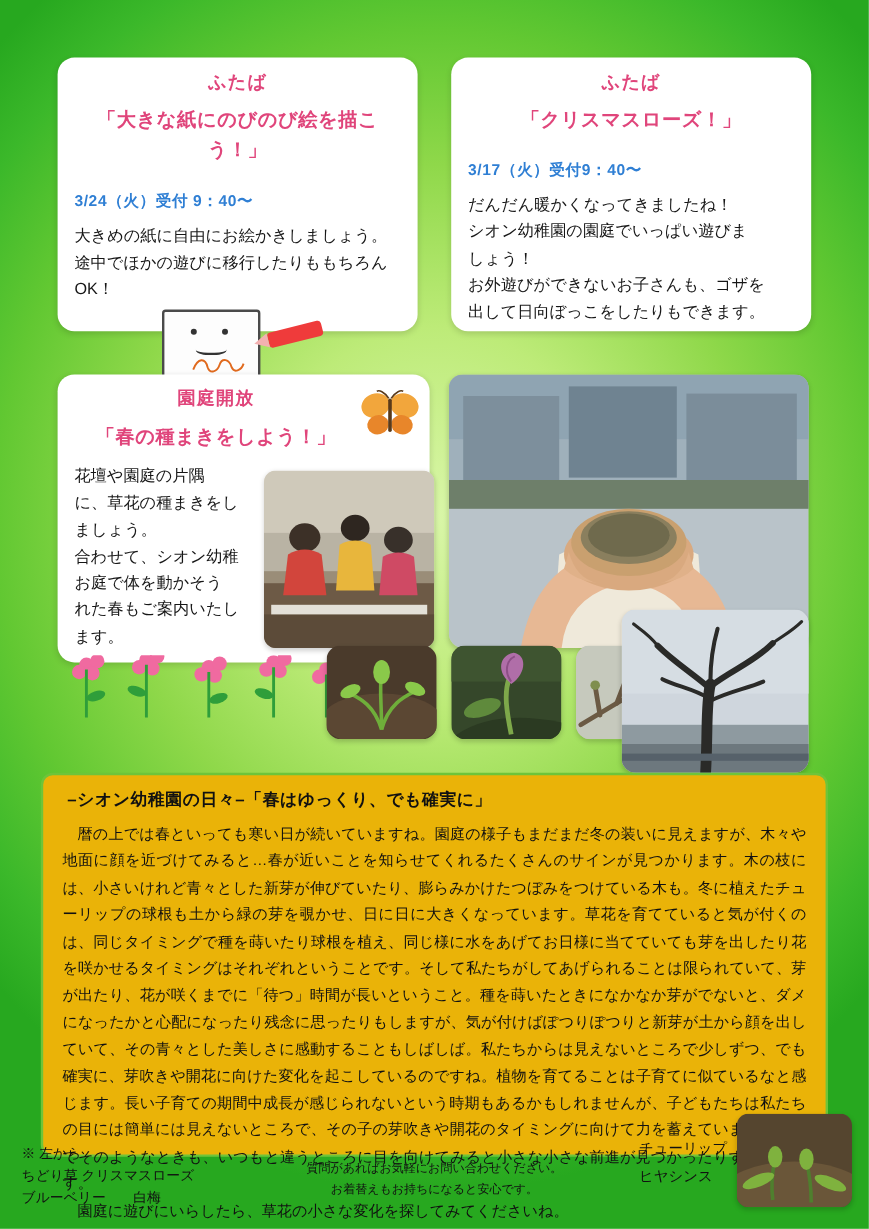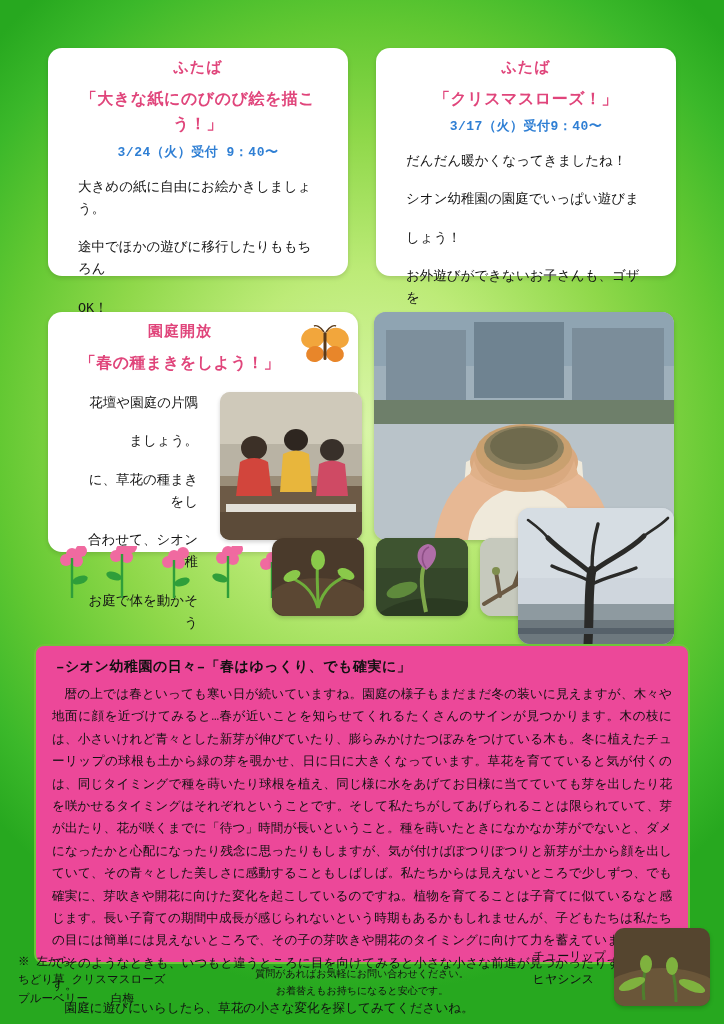--- a/index.html
+++ b/index.html
@@ -7,21 +7,21 @@
   body {
     width:724px; height:1024px;
     font-family:"Liberation Sans", sans-serif;
     background:
       radial-gradient(ellipse 70% 55% at 50% 42%, #d9f6a8 0%, #bdeb78 28%, #8fd84a 52%, #62c832 72%, #3bb82a 88%, #27a81f 100%);
     position:relative;
     overflow:hidden;
     color:#1a1a1a;
   }
   .page {
-    position:absolute; inset:0;font-family:Liberation Mono, monospace;
+    position:absolute; inset:0;
   }
   
   .card {
     position:absolute;
     background:#ffffff;
     border-radius:14px;
     box-shadow:0 2px 5px rgba(0,0,0,0.14);
   }
   .card-inner { padding:10px 14px 12px 14px; }
   .ev-title {
@@ -35,34 +35,33 @@
   .ev-title2 {
     text-align:center;
     color:#e0457b;
     font-size:16px;
     font-weight:bold;
     letter-spacing:0.5px;
     line-height:1.6;
     margin-top:7px;
   }
   .ev-date {
-    text-align:center;
     color:#2f7fd4;
     font-size:13px;
     font-weight:bold;
-    margin-top:4px;
+    margin-top:20px;
     letter-spacing:0.5px;
   }
   .ev-body {
     margin-top:9px;
     font-size:13.5px;
     line-height:1.65;
     color:#161616;
   }
-  .ev-body p { margin:16px; }
+  .ev-body p { margin:0; }
 
   
   #card-futaba-draw { left:48px; top:48px; width:300px; height:228px; }
   #card-futaba-move { left:376px; top:48px; width:300px; height:228px; }
   #card-garden-seed { left:48px; top:312px; width:310px; height:240px; }
 
   
   .draw-illust {
     position:relative;
     width:150px; height:62px;
@@ -118,21 +117,21 @@
   #photo-sprout  { left:272px; top:538px; width:92px;  height:78px;  }
   #photo-bud     { left:376px; top:538px; width:92px;  height:78px;  }
   #photo-twig    { left:480px; top:538px; width:92px;  height:78px;  }
   #photo-tree    { left:518px; top:508px; width:156px; height:136px; }
   #photo-corner  { right:14px; bottom:18px; width:96px; height:78px; border-radius:10px; }
 
   
   #main-panel {
     position:absolute;
     left:34px; top:644px; width:656px; height:320px;
-    background:#ec4899;
+    background:#eab308;
     border:2px solid #6ec43a;
     border-radius:10px;
     padding:12px 16px 10px 16px;
   }
   .panel-head {
     font-size:14px;
     font-weight:bold;
     letter-spacing:0.5px;
     margin:0 0 8px 4px;
     color:#111;
@@ -202,24 +201,24 @@
         <p>お外遊びができないお子さんも、ゴザを</p>
         <p>出して日向ぼっこをしたりもできます。</p>
       </div>
     </div>
   </div>
 
   <div class="card" id="card-garden-seed">
     <div class="card-inner" style="padding-right:60px;">
       <div class="ev-title">園庭開放</div>
       <div class="ev-title2">「春の種まきをしよう！」</div>
-      <div class="ev-body" style="width:152px;text-align:right;">
+      <div class="ev-body" style="width:152px;">
         <p>花壇や園庭の片隅</p>
+        <p>に、草花の種まきをし</p>
         <p>ましょう。</p>
-        <p>に、草花の種まきをし</p>
         <p>合わせて、シオン幼稚</p>
         <p>お庭で体を動かそう</p>
         <p>れた春もご案内いたし</p>
         <p>ます。</p>
       </div>
     </div>
 
     <svg class="butterfly" viewBox="0 0 54 44">
       <ellipse cx="15" cy="14" rx="12" ry="10" fill="#f2a63c" transform="rotate(-20 15 14)"></ellipse>
       <ellipse cx="39" cy="14" rx="12" ry="10" fill="#f2a63c" transform="rotate(20 39 14)"></ellipse>

